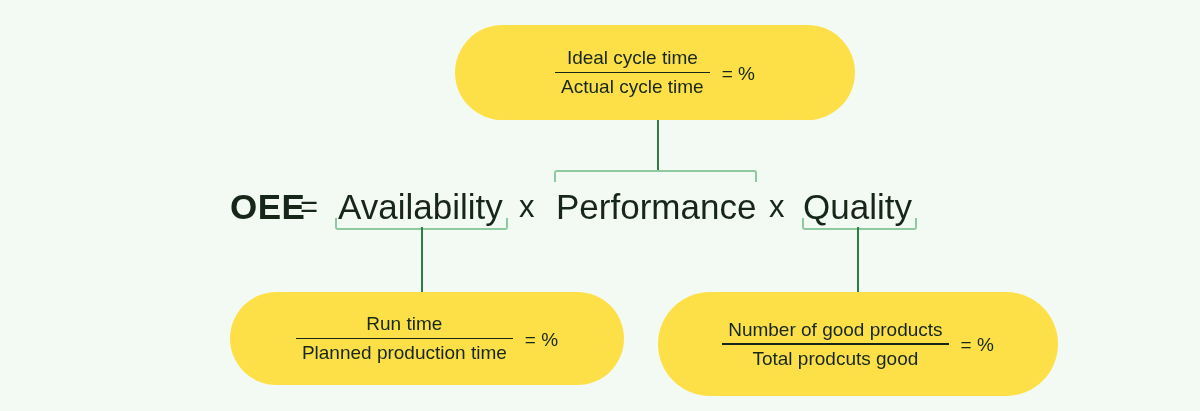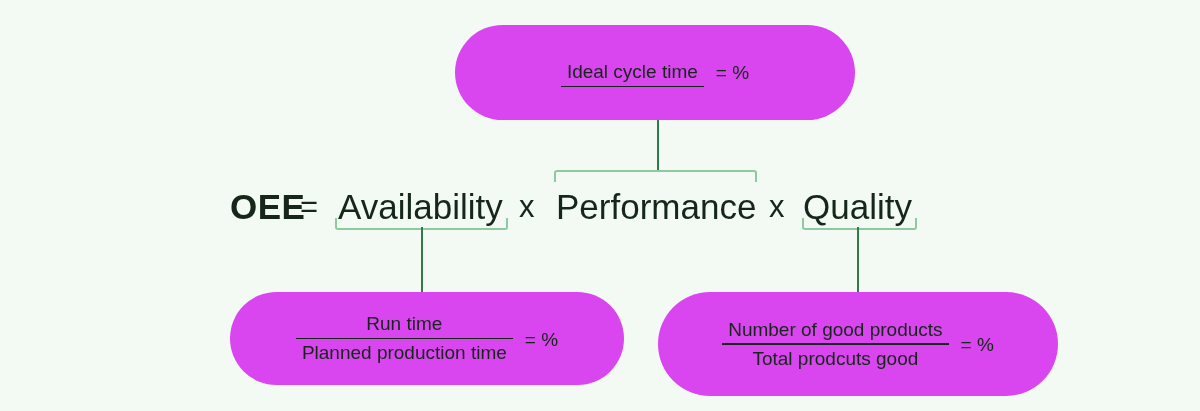--- a/index.html
+++ b/index.html
@@ -15,21 +15,21 @@
   }
   #diagram {
     position: relative;
     width: 1200px;
     height: 411px;
   }
 
   
   .formula-box {
     position: absolute;
-    background: #d946ef;
+    background: #fde047;
     border-radius: 999px;
     display: flex;
     align-items: center;
     justify-content: center;
   }
   .formula-inner {
     display: flex;
     align-items: center;
     justify-content: center;
     gap: 12px;
@@ -126,20 +126,21 @@
 </head>
 <body>
 
 <div id="diagram">
 
   <div class="formula-box" id="box-performance">
     <div class="formula-inner">
       <div class="fraction">
         <div class="numerator">Ideal cycle time</div>
         <div class="bar"></div>
+        <div class="denominator">Actual cycle time</div>
       </div>
       <div class="equals-pct">= %</div>
     </div>
   </div>
 
   <div class="connector" id="connector-performance"></div>
 
   <div class="bracket bracket-down" id="bracket-performance"></div>
   <div class="bracket bracket-up" id="bracket-availability"></div>
   <div class="bracket bracket-up" id="bracket-quality"></div>

